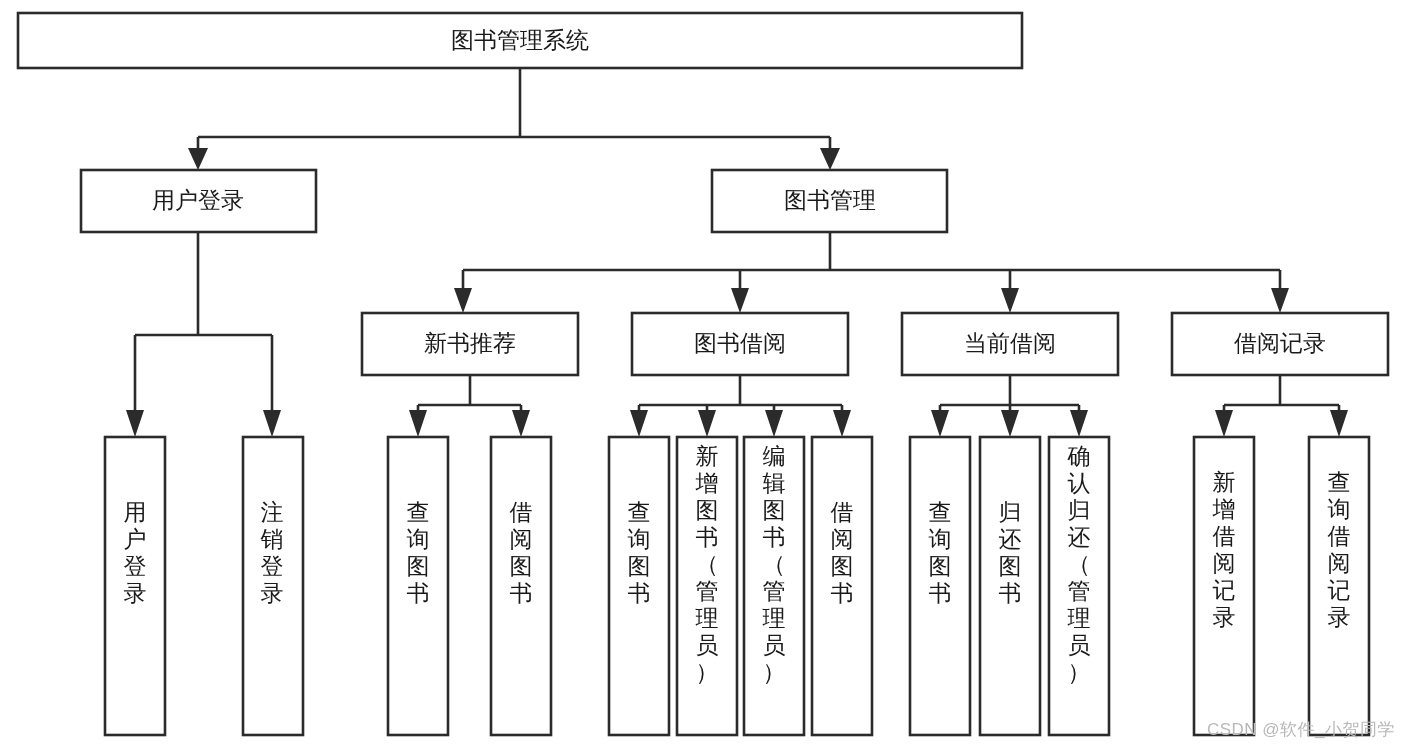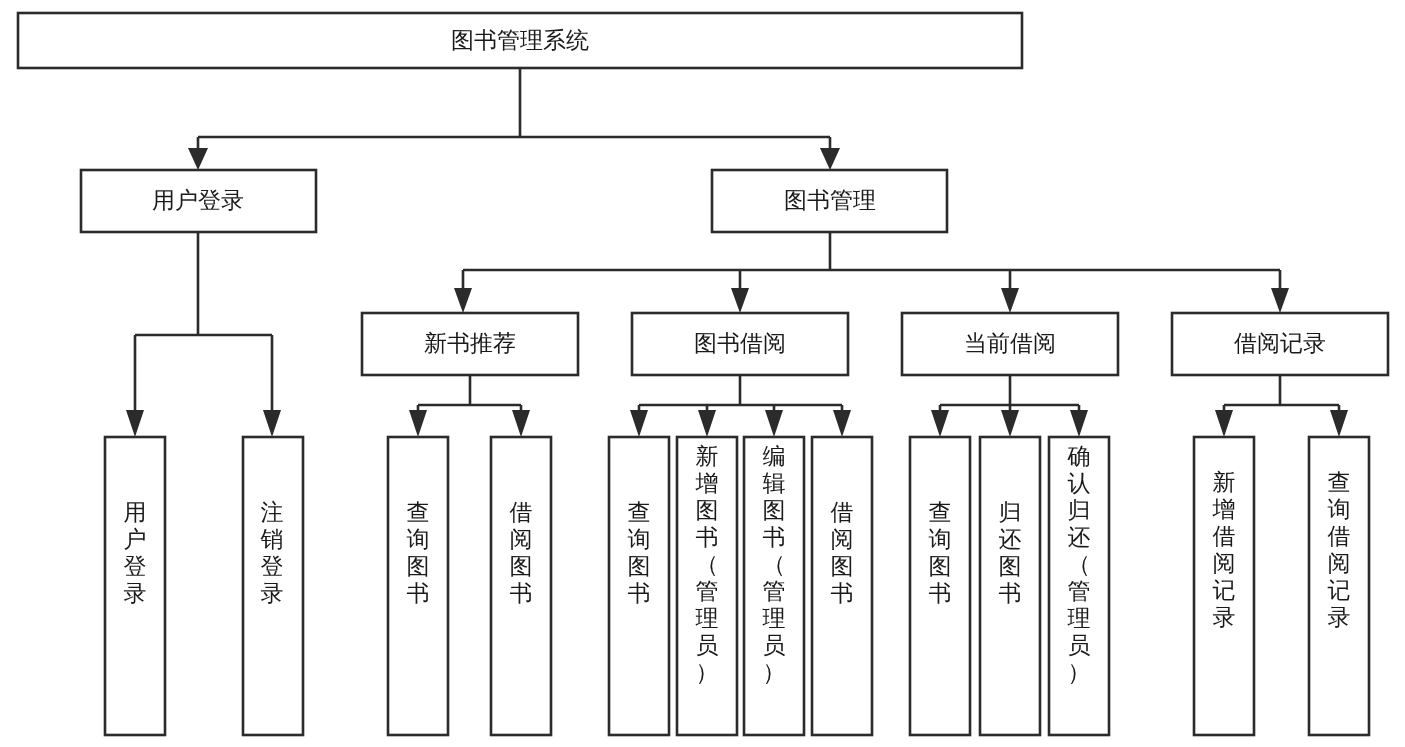--- a/index.html
+++ b/index.html
@@ -247,14 +247,15 @@
       <text class="leaf-label-v" x="1224" y="490"><tspan x="1224" dy="0">新</tspan><tspan x="1224" dy="27">增</tspan><tspan x="1224" dy="27">借</tspan><tspan x="1224" dy="27">阅</tspan><tspan x="1224" dy="27">记</tspan><tspan x="1224" dy="27">录</tspan></text>
     </g>
 
     <g>
       <rect class="node-box" x="1309" y="437" width="60" height="298"></rect>
       <text class="leaf-label-v" x="1339" y="490"><tspan x="1339" dy="0">查</tspan><tspan x="1339" dy="27">询</tspan><tspan x="1339" dy="27">借</tspan><tspan x="1339" dy="27">阅</tspan><tspan x="1339" dy="27">记</tspan><tspan x="1339" dy="27">录</tspan></text>
     </g>
 
   </svg>
 
+  <div class="watermark-text">CSDN @软件_小贺同学</div>
 
 </div>
 
 </body></html>

